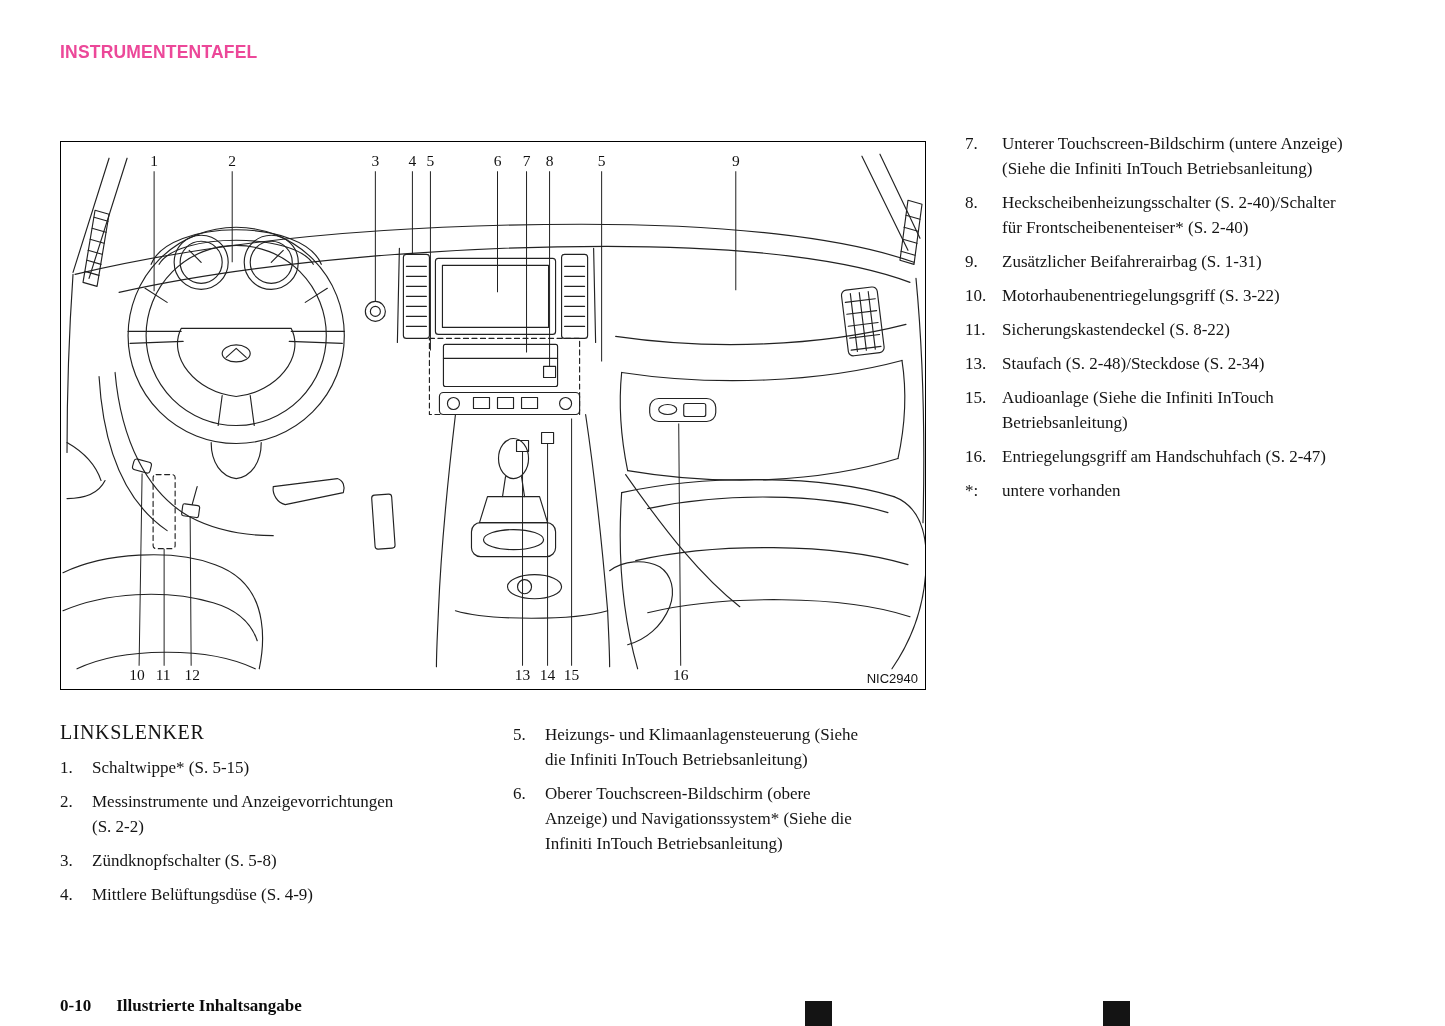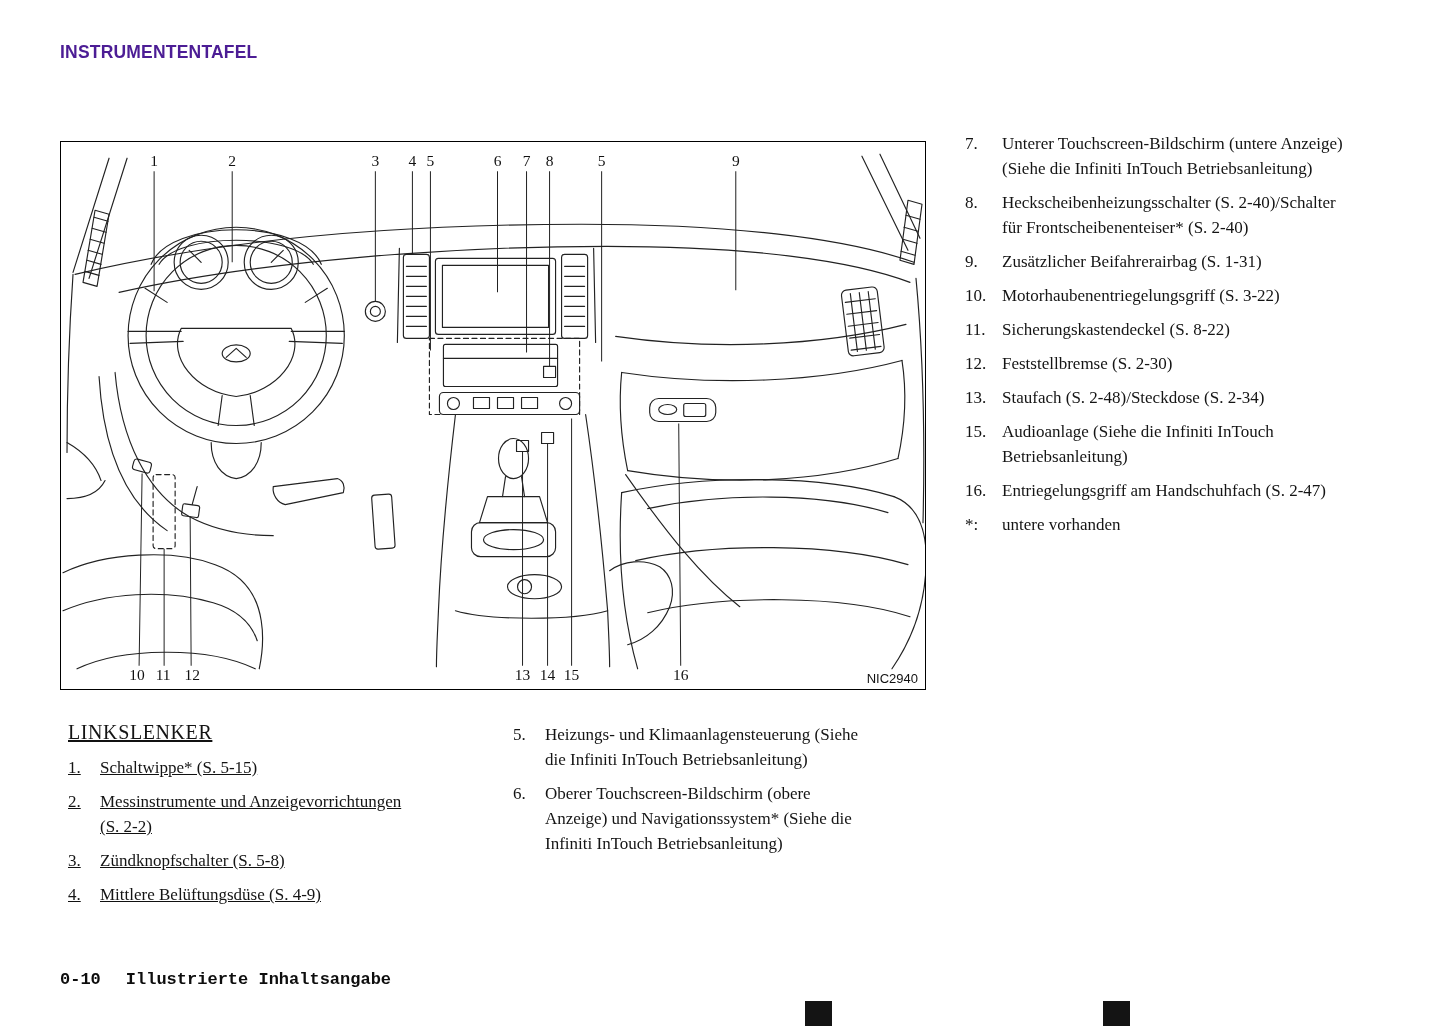--- a/index.html
+++ b/index.html
@@ -3,48 +3,48 @@
 <meta charset="utf-8">
 <style>
   html,body{margin:0;padding:0;}
   body{
     width:1445px;height:1026px;position:relative;background:#ffffff;
     font-family:"Liberation Serif", serif;color:#111;overflow:hidden;
   }
   .page-header{
     position:absolute;left:60px;top:42px;
     font-family:"Liberation Sans", sans-serif;font-weight:700;font-size:17.5px;
-    letter-spacing:.2px;color:#4c1d95;
+    letter-spacing:.2px;color:#ec4899;
   }
   .diagram-box{
     position:absolute;left:60px;top:141px;width:866px;height:549px;
     border:1.5px solid #000;box-sizing:border-box;background:#fff;
   }
   .diagram-box svg{display:block;width:100%;height:100%;}
   .art{stroke:#222;fill:none;stroke-width:1.15;stroke-linecap:round;stroke-linejoin:round;}
   .dashed{stroke-dasharray:5 3.5;}
   .leaders{stroke:#222;stroke-width:1;fill:none;}
   .callout{font-family:"Liberation Serif", serif;font-size:15.5px;fill:#111;}
   .figcode{font-family:"Liberation Sans", sans-serif;font-size:13px;fill:#111;}
 
   .list{position:absolute;font-size:17px;line-height:25px;color:#141414;}
   .li{display:flex;margin-bottom:9px;}
   .num{flex:0 0 32px;}
   .txt{flex:1 1 auto;}
   .right-list{left:965px;top:131px;width:392px;}
   .right-list .num{flex:0 0 37px;}
   .middle-list{left:513px;top:722px;width:362px;}
-  .left-wrap{position:absolute;left:68px;top:720px;width:340px;text-decoration:underline;}
+  .left-wrap{position:absolute;left:60px;top:720px;width:340px;}
   .left-heading{
     font-size:20px;line-height:24px;letter-spacing:.6px;color:#141414;margin:0 0 11px 0;font-weight:400;
   }
   .left-wrap .list{position:static;}
   .footer{
-    position:absolute;left:60px;top:970px;
-    font-family:Liberation Mono, monospace;font-size:17px;color:#0d0d0d;
+    position:absolute;left:60px;top:996px;
+    font-family:Liberation Serif, serif;font-size:17px;color:#0d0d0d;
   }
   .footer .sect{font-weight:700;margin-left:25px;}
   .footer .pno{font-weight:700;}
   .print-mark{position:absolute;background:#141414;top:1001px;height:25px;width:27px;}
   .mark-a{left:805px;}
   .mark-b{left:1103px;}
 </style>
 </head>
 <body>
 
@@ -227,24 +227,20 @@
     </div>
   <div class="li">
       <span class="num">10.</span>
       <span class="txt">Motorhaubenentriegelungsgriff (S. 3-22)</span>
     </div>
   <div class="li">
       <span class="num">11.</span>
       <span class="txt">Sicherungskastendeckel (S. 8-22)</span>
     </div>
   <div class="li">
-      <span class="num">12.</span>
-      <span class="txt">Feststellbremse (S. 2-30)</span>
-    </div>
-  <div class="li">
       <span class="num">13.</span>
       <span class="txt">Staufach (S. 2-48)/Steckdose (S. 2-34)</span>
     </div>
   <div class="li">
       <span class="num">15.</span>
       <span class="txt">Audioanlage (Siehe die Infiniti InTouch Betriebsanleitung)</span>
     </div>
   <div class="li">
       <span class="num">16.</span>
       <span class="txt">Entriegelungsgriff am Handschuhfach (S. 2-47)</span>

